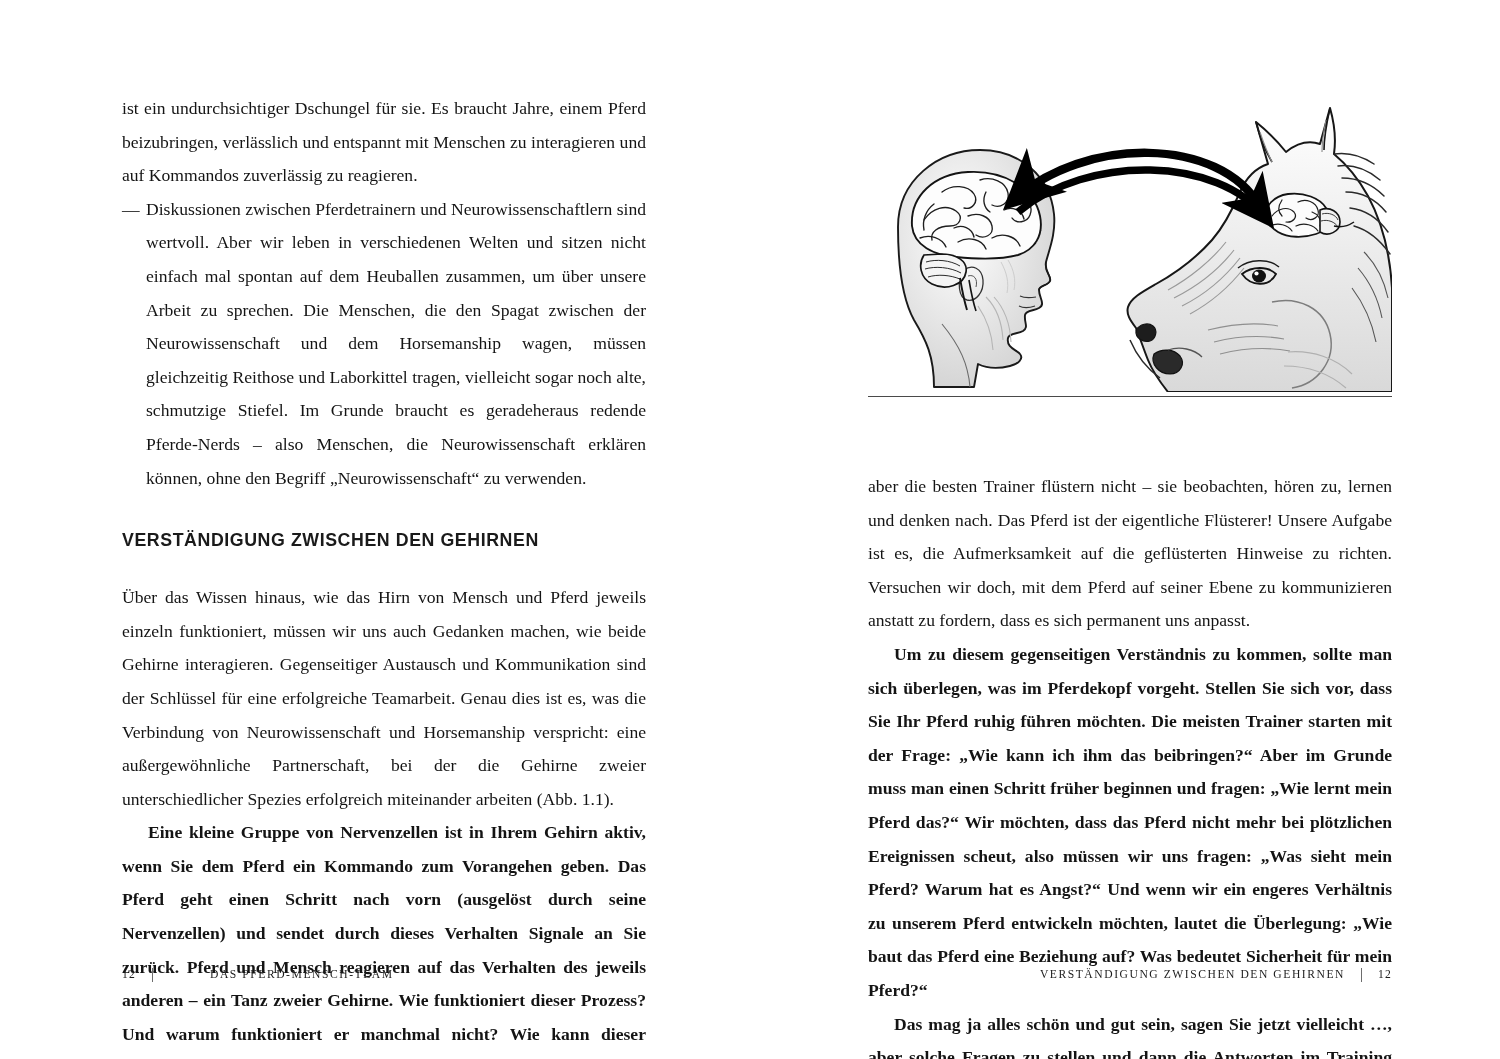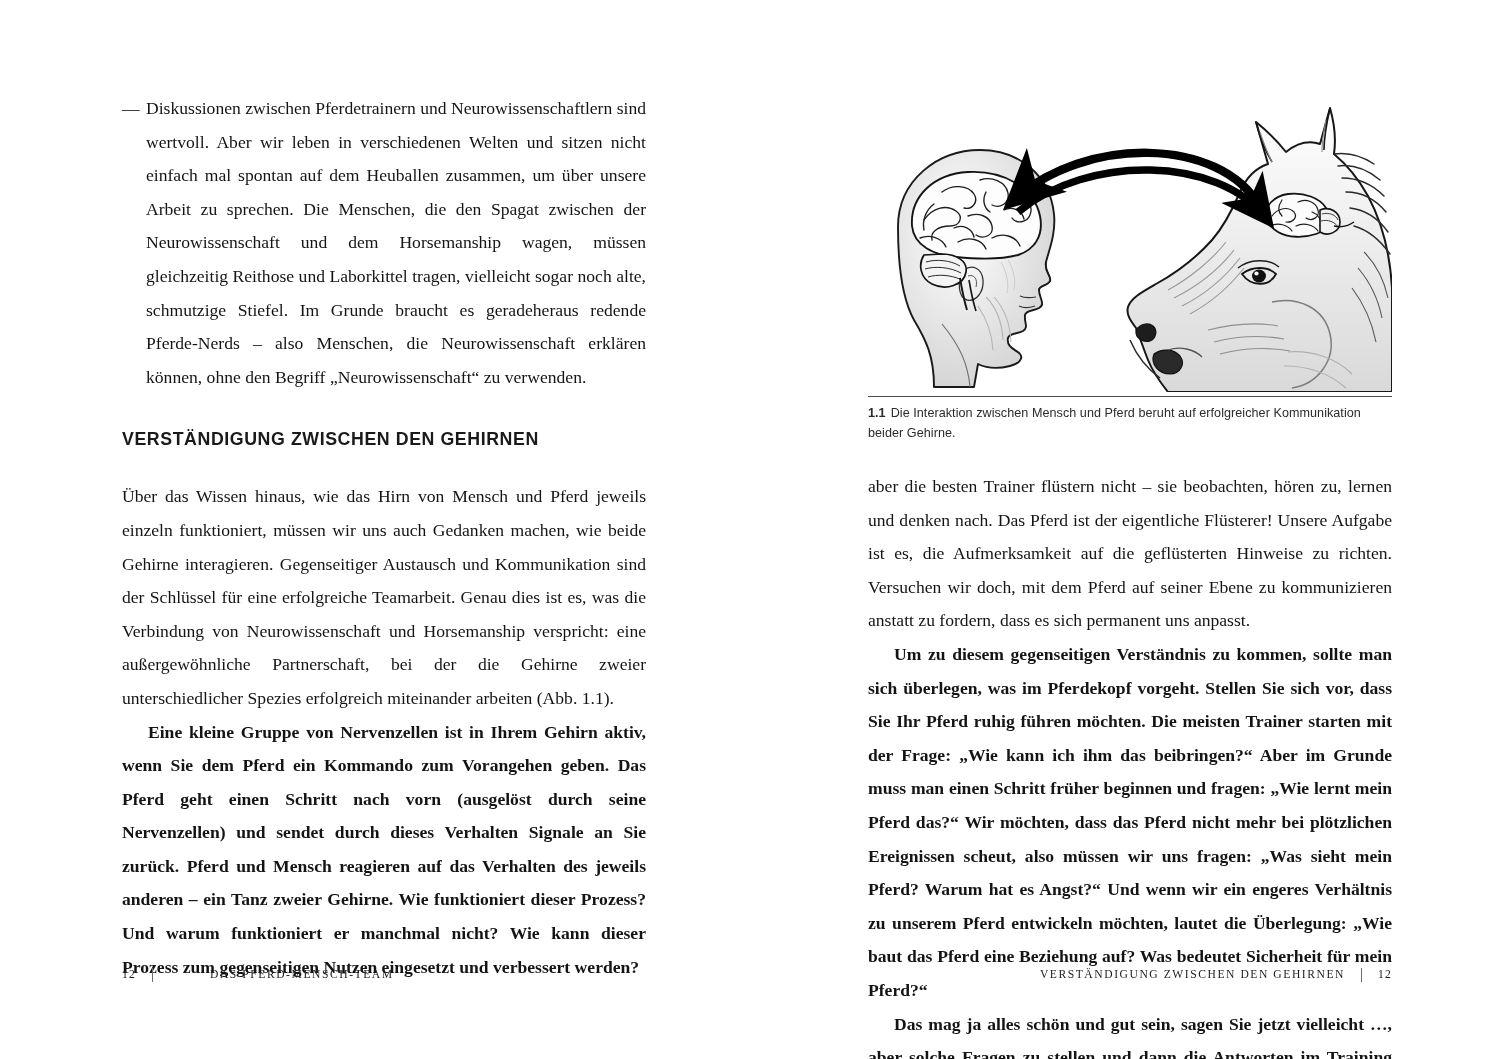--- a/index.html
+++ b/index.html
@@ -136,20 +136,21 @@
   }
   .foot .title { text-transform: uppercase; margin-left: 41px; }
 </style>
 </head>
 <body>
 
 <div class="spread">
 
   <div class="col col-left">
 
+    <p class="bodytext noindent">ist ein undurchsichtiger Dschungel für sie. Es braucht Jahre, einem Pferd beizubringen, verlässlich und entspannt mit Menschen zu interagieren und auf Kommandos zuverlässig zu reagieren.</p>
 
     <ul class="dashlist">
       <li>
         <span class="dash">—</span>
         <span>Diskussionen zwischen Pferdetrainern und Neurowissenschaftlern sind wertvoll. Aber wir leben in verschiedenen Welten und sitzen nicht einfach mal spontan auf dem Heuballen zusammen, um über unsere Arbeit zu sprechen. Die Menschen, die den Spagat zwischen der Neurowissenschaft und dem Horsemanship wagen, müssen gleichzeitig Reithose und Laborkittel tragen, vielleicht sogar noch alte, schmutzige Stiefel. Im Grunde braucht es geradeheraus redende Pferde-Nerds – also Menschen, die Neurowissenschaft erklären können, ohne den Begriff „Neurowissenschaft“ zu verwenden.</span>
       </li>
     </ul>
 
     <h2 class="section-head" style="margin-top:34px;">Verständigung zwischen den Gehirnen</h2>
 
@@ -358,23 +359,20 @@
       </g>
 
       <g>
         <path d="M392 115 C352 44, 216 44, 146 108" fill="none" stroke="#000000" stroke-width="8.5" stroke-linecap="butt" marker-end="url(#arrowR)"></path>
         <path d="M150 120 C220 62, 350 64, 398 126" fill="none" stroke="#000000" stroke-width="7.5" stroke-linecap="butt" marker-end="url(#arrowR)"></path>
       </g>
     </svg>
 
     <div class="figure-rule"></div>
 
-    <div class="figure-caption">
-      <span class="fignum">1.1</span><span>Die Interaktion zwischen Mensch und Pferd beruht auf erfolgreicher Kommunikation beider Gehirne.</span>
-    </div>
   </div>
 
   <div class="col col-right" style="top:470px;">
     <p class="bodytext noindent">aber die besten Trainer flüstern nicht – sie beobachten, hören zu, lernen und denken nach. Das Pferd ist der eigentliche Flüsterer! Unsere Aufgabe ist es, die Aufmerksamkeit auf die geflüsterten Hinweise zu richten. Versuchen wir doch, mit dem Pferd auf seiner Ebene zu kommunizieren anstatt zu fordern, dass es sich permanent uns anpasst.</p>
 
     <p class="bodytext">Um zu diesem gegenseitigen Verständnis zu kommen, sollte man sich überlegen, was im Pferdekopf vorgeht. Stellen Sie sich vor, dass Sie Ihr Pferd ruhig führen möchten. Die meisten Trainer starten mit der Frage: „Wie kann ich ihm das beibringen?“ Aber im Grunde muss man einen Schritt früher beginnen und fragen: „Wie lernt mein Pferd das?“ Wir möchten, dass das Pferd nicht mehr bei plötzlichen Ereignissen scheut, also müssen wir uns fragen: „Was sieht mein Pferd? Warum hat es Angst?“ Und wenn wir ein engeres Verhältnis zu unserem Pferd entwickeln möchten, lautet die Überlegung: „Wie baut das Pferd eine Beziehung auf? Was bedeutet Sicherheit für mein Pferd?“</p>
 
     <p class="bodytext">Das mag ja alles schön und gut sein, sagen Sie jetzt vielleicht …, aber solche Fragen zu stellen und dann die Antworten im Training umzusetzen, braucht Zeit. Es geht (zumindest manchmal …) viel schneller, wenn man dem Pferd einfach beibringt, Kommandos zu befolgen. Ein Lebewesen zum Befol-</p>
   </div>
 

